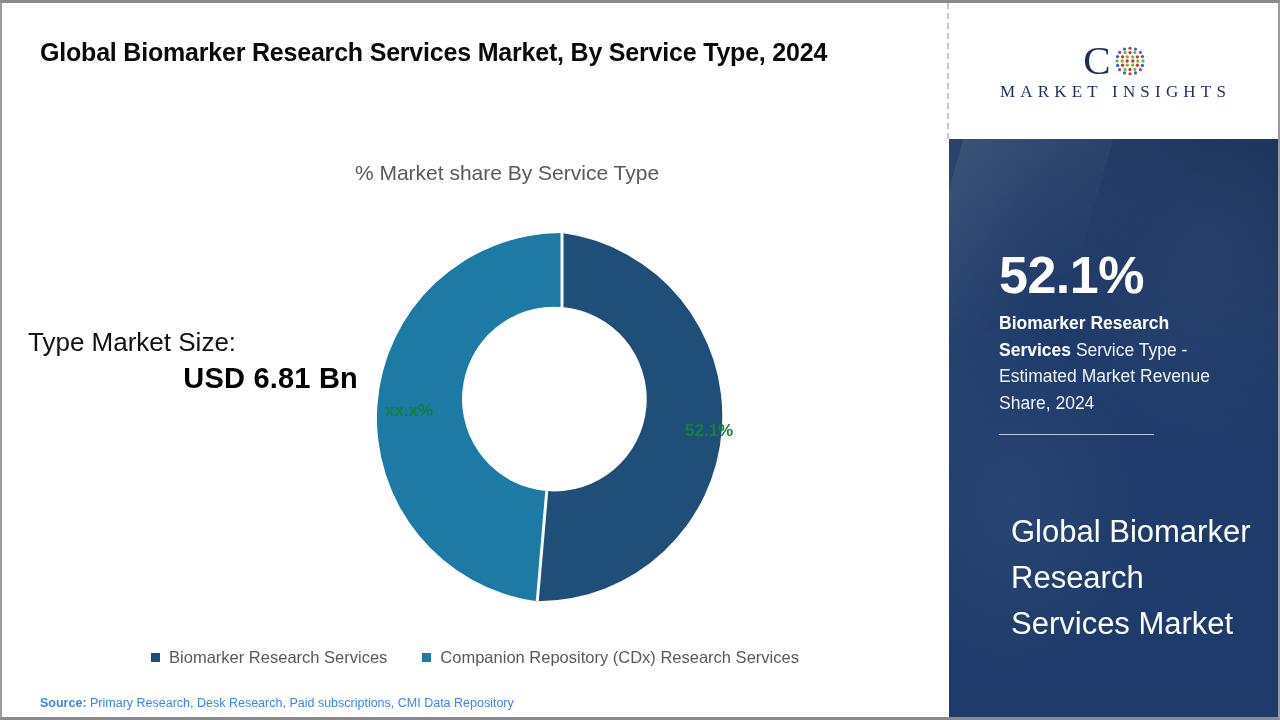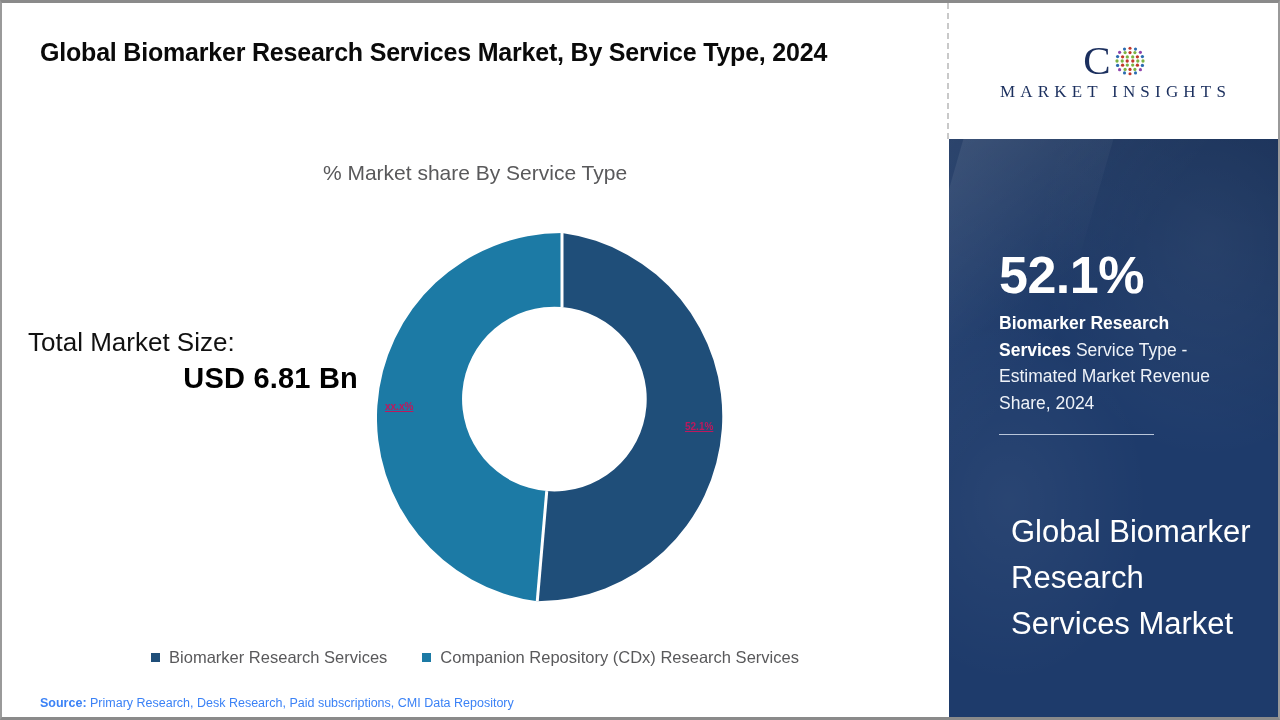--- a/index.html
+++ b/index.html
@@ -45,20 +45,21 @@
   }
 
   #chart-subtitle {
     position: absolute;
     left: 0;
     top: 158px;
     width: 946px;
     text-align: center;
     font-size: 21px;
     color: #59595b;
+    padding-left: 32px;
   }
 
   #market-size-block {
     position: absolute;
     left: 26px;
     top: 322px;
     width: 330px;
   }
   #market-size-label {
     font-size: 26px;
@@ -79,25 +80,24 @@
     position: absolute;
     left: 375px;
     top: 230px;
     width: 370px;
     height: 370px;
   }
   #donut-svg { display: block; }
 
   .slice-label {
     position: absolute;
-    font-size: 10px;
+    font-size: 17px;
     font-weight: bold;
-    color: #be185d;
+    color: #15803d;
     white-space: nowrap;
-    text-decoration: underline;
   }
   #slice-label-cdx { left: 8px;  top: 168px; }
   #slice-label-brs { left: 308px; top: 188px; }
 
   
   #legend {
     position: absolute;
     left: 0;
     top: 645px;
     width: 946px;
@@ -252,21 +252,21 @@
 
 <div id="page">
 
   <div id="main-panel">
 
     <div id="page-title">Global Biomarker Research Services Market, By Service Type, 2024</div>
 
     <div id="chart-subtitle">% Market share By Service Type</div>
 
     <div id="market-size-block">
-      <div id="market-size-label">Total Market Size:</div>
+      <div id="market-size-label">Type Market Size:</div>
       <div id="market-size-value">USD 6.81 Bn</div>
     </div>
 
     <div id="donut-wrap">
       <svg id="donut-svg" width="370" height="370" viewBox="0 0 370 370">
 
         <path id="slice-brs" fill="#1f4e79" d="M 185 0
                  A 185 185 0 0 1 160.25 368.34
                  L 169.75 258.11
                  A 74 74 0 0 0 185 74

